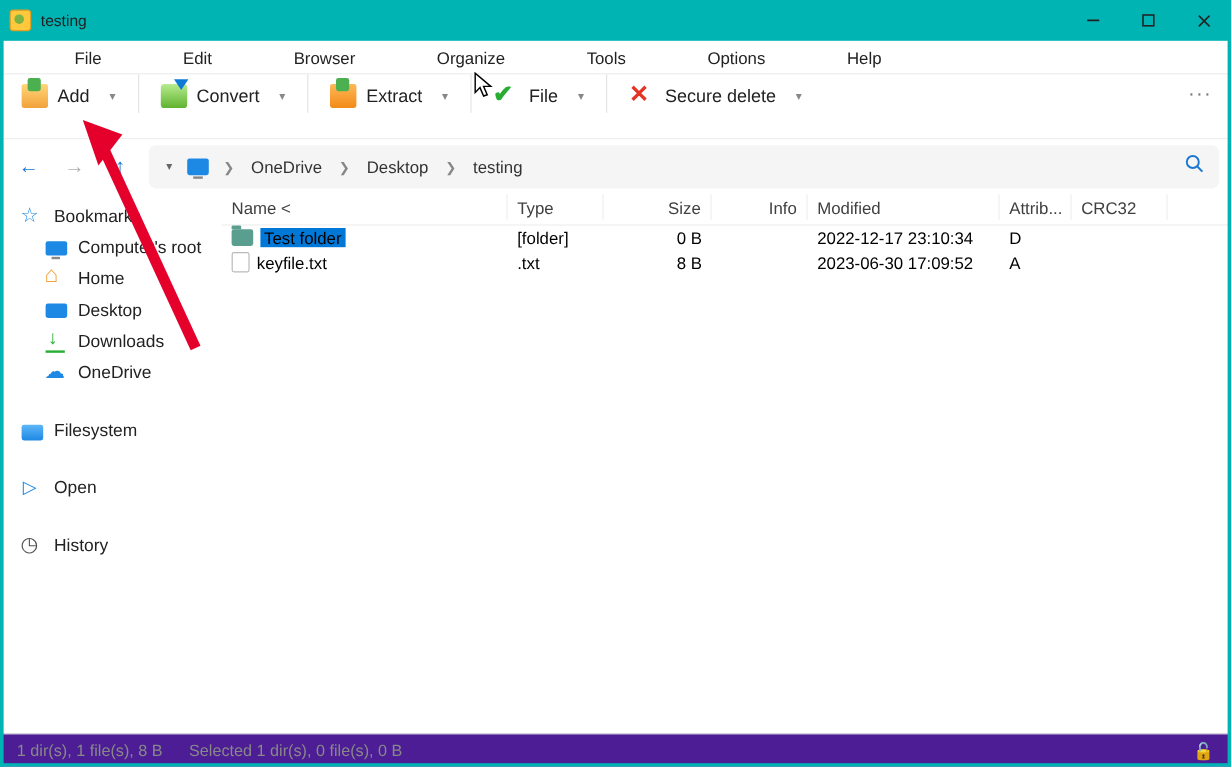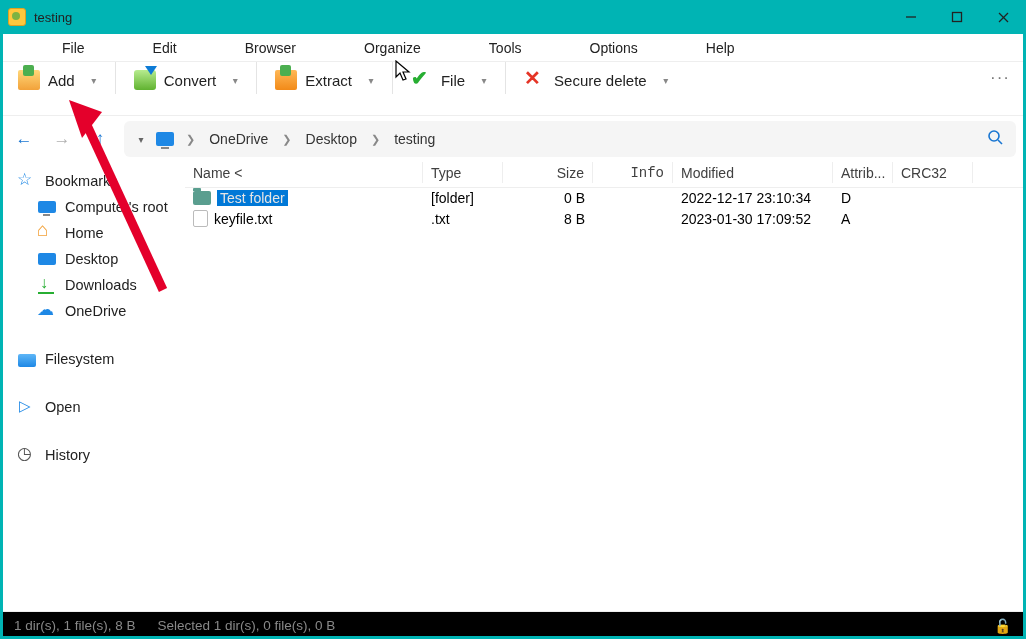--- a/index.html
+++ b/index.html
@@ -68,36 +68,36 @@
     .ic-hist::before{content:"◷";color:#555;font-size:17px;position:absolute;top:-4px;left:-1px;}
     .ic-open::before{content:"▷";color:#1e88e5;font-size:15px;position:absolute;top:-2px;left:1px;}
 
     
     .filelist { flex:1; display:flex; flex-direction:column; font-size:14px; }
     .colheaders { display:flex; border-bottom:1px solid #eee; padding:0 0 4px 0; color:#404040; height:26px; align-items:center;}
     .col { padding:0 8px; }
     .c-name{width:238px;}
     .c-type{width:80px;}
     .c-size{width:90px; text-align:right;}
-    .c-info{width:80px; font-family:Liberation Mono, monospace;}
+    .c-info{width:80px; }
     .c-mod{width:160px;}
     .c-attr{width:60px;}
     .c-crc{width:80px;}
     .colheaders .col{border-right:1px solid #eee; height:100%; display:flex; align-items:center;}
     .colheaders .c-size,.colheaders .c-info{justify-content:flex-end;}
 
     .filerow { display:flex; align-items:center; padding:2px 0; }
     .filerow .c-name{display:flex;align-items:center;gap:6px;}
     .filerow .fi-folder{width:18px;height:14px;background:#5a9e8f;border-radius:2px;position:relative;}
     .filerow .fi-folder::before{content:"";position:absolute;top:-3px;left:0;width:8px;height:3px;background:#5a9e8f;border-radius:1px 1px 0 0;}
     .filerow .fi-file{width:15px;height:17px;background:#fff;border:1px solid #bbb;border-radius:2px;}
-    .filerow.selected .fname{background:#0078d7;color:#e5e5e5;padding:0 3px;}
-
-    
-    .statusbar { position:absolute; bottom:0; left:0; right:0; height:28px; background:#000000; border-top:1px solid #eee; display:flex; align-items:center; padding:0 14px; font-size:13.5px; color:#888; gap:22px;}
+    .filerow.selected .fname{background:#0078d7;color:#000000;padding:0 3px;}
+
+    
+    .statusbar { position:absolute; bottom:0; left:0; right:0; height:28px; background:#4c1d95; border-top:1px solid #eee; display:flex; align-items:center; padding:0 14px; font-size:13.5px; color:#888; gap:22px;}
     .statusbar .lock{margin-left:auto;color:#d6a542;font-size:14px;}
 
     
     .outer-border{position:absolute;top:0;left:0;right:0;bottom:0;border:3px solid #00b4b4;pointer-events:none;border-top:none;}
 
     
     .arrow-annot{position:absolute;left:68px;top:100px;pointer-events:none;z-index:100;}
 
     
     .cursor{position:absolute;left:395px;top:60px;font-size:18px;color:#000;pointer-events:none;z-index:101;}
@@ -270,21 +270,21 @@
     </div>
 
     <div class="filerow">
       <div class="col c-name">
           <span class="fi-file"></span>
           <span class="fname">keyfile.txt</span>
         </div>
       <div class="col c-type">.txt</div>
       <div class="col c-size">8 B</div>
       <div class="col c-info"></div>
-      <div class="col c-mod">2023-01-30 17:09:52</div>
+      <div class="col c-mod">2023-06-30 17:09:52</div>
       <div class="col c-attr">A</div>
       <div class="col c-crc"></div>
     </div>
   </div>
 </div>
 
 <div class="statusbar">
   <span>1 dir(s), 1 file(s), 8 B</span>
   <span>Selected 1 dir(s), 0 file(s), 0 B</span>
   <span class="lock">🔓</span>

